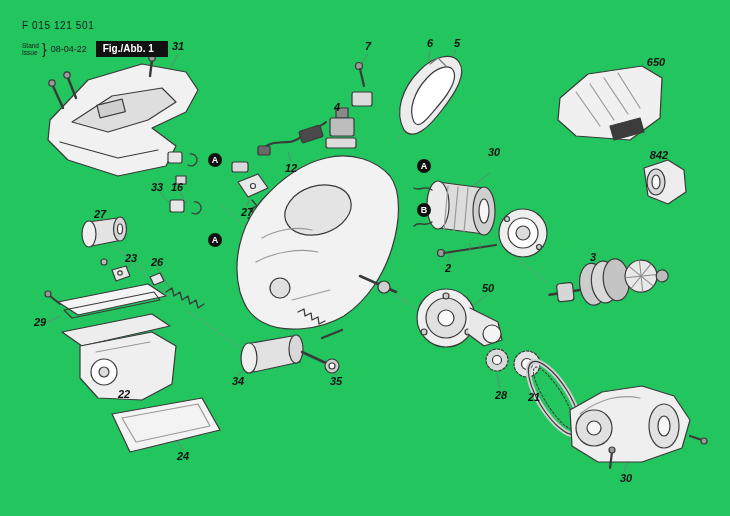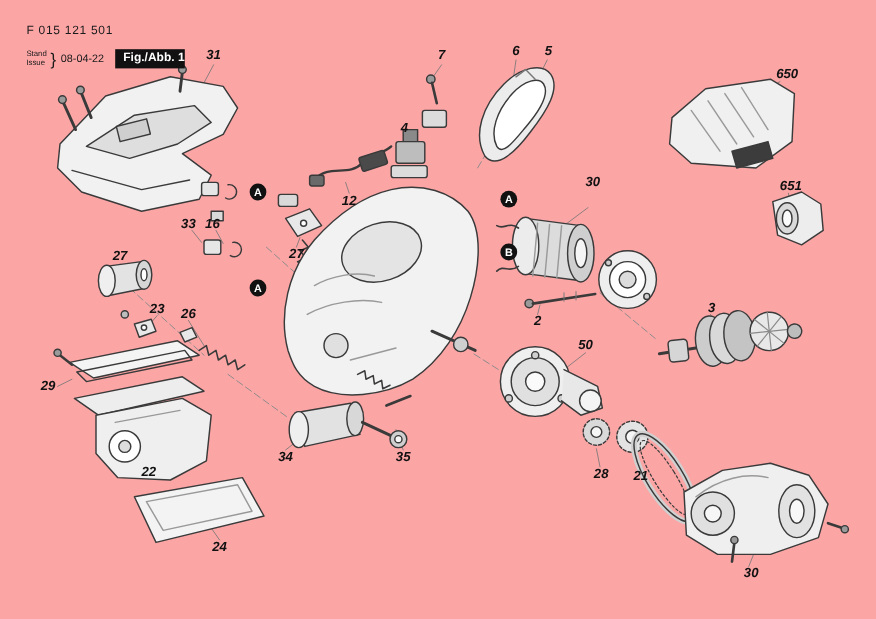--- a/index.html
+++ b/index.html
@@ -1,38 +1,38 @@
 <!DOCTYPE html>
 <html><head>
 <meta charset="utf-8">
 <style>
   * { margin:0; padding:0; box-sizing:border-box; }
   html,body { background:#ffffff; }
   body { font-family:"Liberation Sans", sans-serif; color:#1a1a1a; }
-  .page { position:relative; width:730px; height:516px; background:#fca5a5; overflow:hidden; }
+  .page { position:relative; width:730px; height:516px; background:#22c55e; overflow:hidden; }
   .art { position:absolute; left:0; top:0; }
 
   .callout {
     position:absolute; transform:translate(-50%,-50%);
     font-size:11px; font-weight:bold; color:#111; white-space:nowrap;font-style:italic;
   }
   .marker {
     position:absolute; transform:translate(-50%,-50%);
     width:14px; height:14px; border-radius:50%;
     background:#111; color:#fff; font-size:9px; font-weight:bold;
     display:flex; align-items:center; justify-content:center;
   }
 
   .header { position:absolute; left:22px; top:20px; }
   .doc-number { font-size:10px; letter-spacing:0.6px; }
   .issue-row { display:flex; align-items:center; margin-top:10px; gap:2px; }
   .stand-issue { display:flex; flex-direction:column; font-size:6.5px; line-height:7.5px; }
   .brace { font-size:14px; font-weight:400; margin:0 2px 0 1px; }
   .date { font-size:9px; margin-right:7px; }
-  .fig-box { background:#111; color:#fff; font-size:10px; font-weight:bold; padding:2px 0 3px 7px; }
+  .fig-box { background:#111; color:#fff; font-size:10px; font-weight:bold; padding:2px 14px 3px 7px; }
 
   .footer { position:absolute; left:22px; top:446px; font-size:8px; line-height:9.6px; }
 </style>
 </head>
 <body>
 
 <div class="page">
 
   <svg class="art" width="730" height="516" viewBox="0 0 730 516">
     <g fill="none" stroke="#3a3a3a" stroke-width="1.2" stroke-linejoin="round" stroke-linecap="round">
@@ -305,21 +305,21 @@
       <span class="fig-box">Fig./Abb. 1</span>
     </div>
   </div>
 
   <span class="callout" style="left:178px;top:46px">31</span>
   <span class="callout" style="left:368px;top:46px">7</span>
   <span class="callout" style="left:430px;top:43px">6</span>
   <span class="callout" style="left:457px;top:43px">5</span>
   <span class="callout" style="left:656px;top:62px">650</span>
   <span class="callout" style="left:337px;top:107px">4</span>
-  <span class="callout" style="left:659px;top:155px">651</span>
+  <span class="callout" style="left:659px;top:155px">842</span>
   <span class="callout" style="left:291px;top:168px">12</span>
   <span class="callout" style="left:157px;top:187px">33</span>
   <span class="callout" style="left:177px;top:187px">16</span>
   <span class="callout" style="left:247px;top:212px">27</span>
   <span class="callout" style="left:494px;top:152px">30</span>
   <span class="callout" style="left:100px;top:214px">27</span>
   <span class="callout" style="left:131px;top:258px">23</span>
   <span class="callout" style="left:157px;top:262px">26</span>
   <span class="callout" style="left:448px;top:268px">2</span>
   <span class="callout" style="left:593px;top:257px">3</span>

